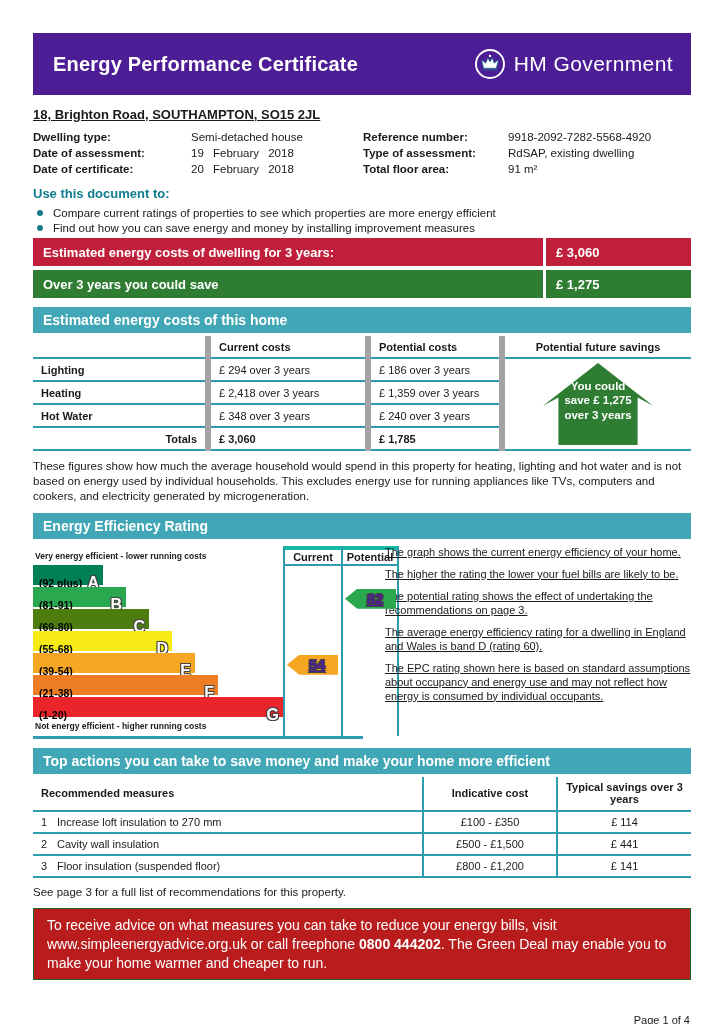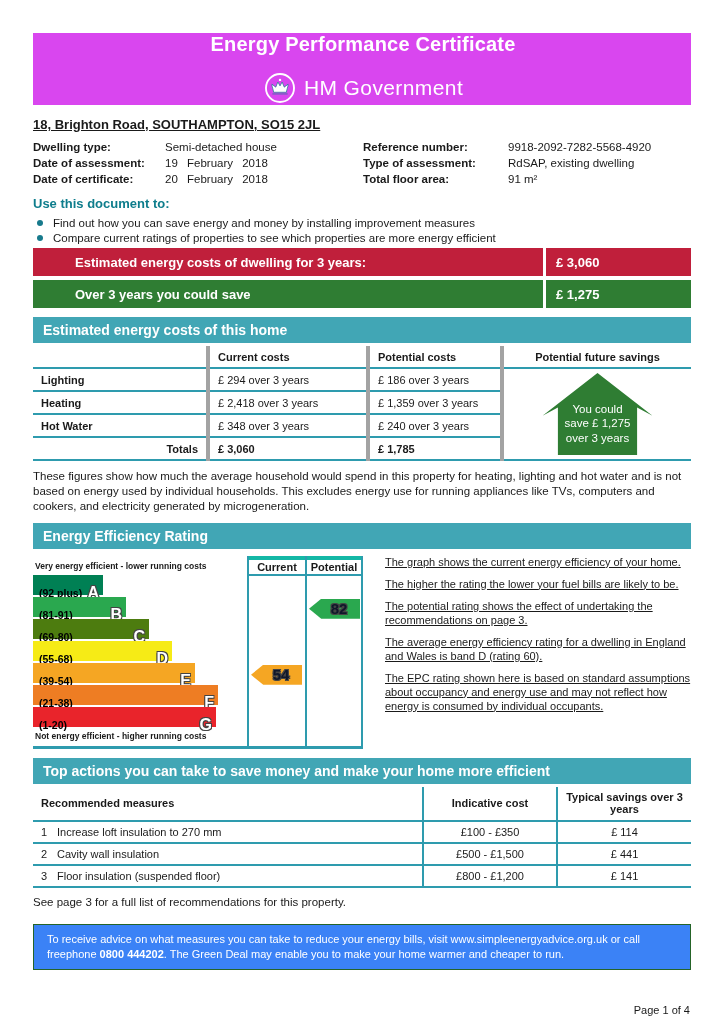--- a/index.html
+++ b/index.html
@@ -6,77 +6,77 @@
   html,body { background:#ffffff; }
   body {
     width:724px; height:1024px; margin:0 auto; overflow:hidden;
     font-family:"Liberation Sans", sans-serif; color:#1a1a1a;
     -webkit-font-smoothing:antialiased;
   }
   .page { padding:33px 33px 0 33px; }
 
   
   .header-band {
-    height:72px; background:#d946ef; display:flex; align-items:center;
-    justify-content:space-between; padding:0 18px 0 20px;flex-direction:column;
+    height:62px; background:#4c1d95; display:flex; align-items:center;
+    justify-content:space-between; padding:0 18px 0 20px;
   }
   .header-title { color:#fff; font-size:20px; font-weight:bold; letter-spacing:.2px; }
   .gov-logo { display:flex; align-items:center; gap:7px; color:#fff; }
   .gov-logo-text { font-size:21px; font-weight:400; letter-spacing:.4px; }
 
   
   .address { margin-top:12px; font-size:13px; font-weight:bold;text-decoration:underline; }
   .details { display:flex; margin-top:9px; font-size:11.5px; }
   .details-col { display:flex; flex-direction:column; gap:4px; }
   .details-col.left { width:330px; }
   .detail-row { display:flex; }
   .detail-label { font-weight:bold; }
-  .details-col.left  .detail-label { width:132px; }
+  .details-col.left  .detail-label { width:158px; }
   .details-col.right .detail-label { width:145px; }
   .date-val { word-spacing:6px; }
 
   
   .use-doc-heading { margin-top:11px; color:#0E7D8C; font-weight:bold; font-size:13px; }
   .bullets { margin-top:6px; display:flex; flex-direction:column; gap:3px; }
   .bullet-row { display:flex; align-items:flex-start; font-size:11.5px; }
   .bullet-dot { width:6px; height:6px; border-radius:50%; background:#177A8C; margin:3px 10px 0 4px; flex:0 0 6px; }
 
   
   .banner { display:flex; height:28px; margin-top:4px; color:#fff; font-weight:bold; font-size:13px; }
   .banner:first-of-type { margin-top:10px; }
   .banner-red  { background:#C01F3B; }
   .banner-green{ background:#2F7D33; }
-  .banner-label { flex:1; display:flex; align-items:center; padding-left:10px;margin-left:32px; }
+  .banner-label { flex:1; display:flex; align-items:center; padding-left:10px; }
   .banner-value { width:148px; display:flex; align-items:center; padding-left:10px; border-left:3px solid #fff; }
 
   
   .section-banner {
     margin-top:9px; height:26px; background:#41A6B5; color:#fff;
     font-weight:bold; font-size:14px; display:flex; align-items:center; padding-left:10px;
   }
 
   
   table { border-collapse:collapse; width:100%; }
   .costs-table { margin-top:3px; font-size:11px; }
   .costs-table th, .costs-table td { border-bottom:2px solid #2E9BAE; padding:3px 8px; text-align:left; height:22px; }
-  .costs-table .c2, .costs-table .c3, .costs-table .c4 { border-left:4px solid #a3a3a3; }
+  .costs-table .c2, .costs-table .c3, .costs-table .c4 { border-left:6px solid #a3a3a3; }
   .costs-table .c1 { width:175px; }
   .costs-table .c2 { width:160px; }
   .costs-table .c3 { width:134px; }
   .costs-table .head th { font-weight:bold; }
   .costs-table .head .c4 { text-align:center; }
   .row-label { font-weight:bold; }
   .totals-label { text-align:right !important; font-weight:bold; }
   .bold { font-weight:bold; }
   .house-cell { text-align:center !important; vertical-align:middle; padding:4px 0 !important; }
   .house {
     width:110px; height:82px; margin:0 auto; background:#2F7D33; color:#fff;
     clip-path:polygon(50% 0, 100% 52%, 86% 42%, 86% 100%, 14% 100%, 14% 42%, 0 52%);
-    font-weight:normal; font-size:11.5px; line-height:1.25; text-align:center;
-    display:flex; flex-direction:column; justify-content:flex-end; padding-bottom:10px;
+    font-weight:bold; font-size:11.5px; line-height:1.25; text-align:center;
+    display:flex; flex-direction:column; justify-content:flex-end; padding-bottom:23px;
   }
 
   .figures-note { margin-top:8px; font-size:11.5px; line-height:1.3; }
 
   
   .eer-body { display:flex; margin-top:7px; }
   .eer-chart { width:330px; flex:0 0 330px; border-bottom:3px solid #2E9BAE; display:flex; }
   .eer-left { flex:1; padding-right:0; }
   .eer-top-label, .eer-bottom-label { font-size:8.5px; font-weight:bold; padding:5px 0 4px 2px; }
   .eer-bottom-label { padding:4px 0 5px 2px; }
@@ -93,42 +93,43 @@
   .eer-col { width:58px; flex:0 0 58px; border-left:2px solid #2E9BAE; display:flex; flex-direction:column; }
   .eer-col.last { border-right:2px solid #2E9BAE; }
   .eer-col-head {
     height:20px; border-top:4px solid #14b8a6; border-bottom:2px solid #2E9BAE;
     font-size:11px; font-weight:bold; display:flex; align-items:center; justify-content:center;
   }
   .eer-col-body { position:relative; flex:1; }
   .eer-arrow {
     position:absolute; left:2px; width:51px; height:20px;
     clip-path:polygon(0 50%, 24% 0, 100% 0, 100% 100%, 24% 100%);
-    color:#0f172a; font-weight:bold; font-size:15px;
+    color:#4c1d95; font-weight:bold; font-size:15px;
     display:flex; align-items:center; justify-content:center; padding-left:9px;
     text-shadow:-1px -1px 0 #444,1px -1px 0 #444,-1px 1px 0 #444,1px 1px 0 #444;
+    text-decoration:underline;
   }
   .eer-text { flex:1; padding-left:22px; font-size:11px; line-height:1.27;text-decoration:underline; }
   .eer-text p { margin-bottom:8px; }
 
   
   .actions-table { margin-top:3px; font-size:11px; }
   .actions-table th, .actions-table td { border-bottom:2px solid #2E9BAE; padding:3px 8px; height:22px; }
   .actions-table .a2, .actions-table .a3 { border-left:2px solid #2E9BAE; text-align:center; width:134px; }
   .actions-table .a1 { text-align:left; }
   .actions-table .head th { font-weight:bold; }
   .actions-table .head .a1 { vertical-align:middle; }
   .actions-table .head th { height:34px; }
   .row-num { display:inline-block; width:16px; }
   .actions-footnote { margin-top:8px; font-size:11.5px; }
 
   
   .advice-banner {
-    margin-top:16px; background:#3b82f6; border:1px solid #256428; color:#fff;
-    font-size:11px; line-height:1.35; padding:7px 13px;
+    margin-top:10px; background:#b91c1c; border:1px solid #256428; color:#fff;
+    font-size:14px; line-height:1.35; padding:7px 13px;
   }
 
   .page-footer { margin-top:34px; text-align:right; font-size:11px; padding-right:1px; }
 </style>
 </head>
 <body>
 
 <div class="page">
 
   <div class="header-band">
@@ -172,25 +173,25 @@
         <span class="detail-label">Total floor area:</span>
         <span class="detail-value">91 m²</span>
       </div>
     </div>
   </div>
 
   <div class="use-doc-heading">Use this document to:</div>
   <div class="bullets">
     <div class="bullet-row">
       <span class="bullet-dot"></span>
-      <span>Find out how you can save energy and money by installing improvement measures</span>
+      <span>Compare current ratings of properties to see which properties are more energy efficient</span>
     </div>
     <div class="bullet-row">
       <span class="bullet-dot"></span>
-      <span>Compare current ratings of properties to see which properties are more energy efficient</span>
+      <span>Find out how you can save energy and money by installing improvement measures</span>
     </div>
   </div>
 
   <div class="banner banner-red">
     <span class="banner-label">Estimated energy costs of dwelling for 3 years:</span>
     <span class="banner-value">£ 3,060</span>
   </div>
   <div class="banner banner-green">
     <span class="banner-label">Over 3 years you could save</span>
     <span class="banner-value">£ 1,275</span>
@@ -260,21 +261,21 @@
             <span class="eer-letter">D</span>
           </div>
           <div class="eer-band" style="width: 162px; background: rgb(245, 166, 35);">
             <span class="eer-range">(39-54)</span>
             <span class="eer-letter">E</span>
           </div>
           <div class="eer-band" style="width: 185px; background: rgb(238, 125, 35);">
             <span class="eer-range">(21-38)</span>
             <span class="eer-letter">F</span>
           </div>
-          <div class="eer-band" style="width: 183px; background: rgb(233, 36, 43); text-align: center;">
+          <div class="eer-band" style="width: 250px; background: rgb(233, 36, 43); text-align: center;">
             <span class="eer-range">(1-20)</span>
             <span class="eer-letter">G</span>
           </div>
         </div>
         <div class="eer-bottom-label">Not energy efficient - higher running costs</div>
       </div>
       <div class="eer-col">
         <div class="eer-col-head">Current</div>
         <div class="eer-col-body">
           <div class="eer-arrow" id="cur-arrow" style="top: 89px; background: rgb(245, 166, 35);">54</div>

